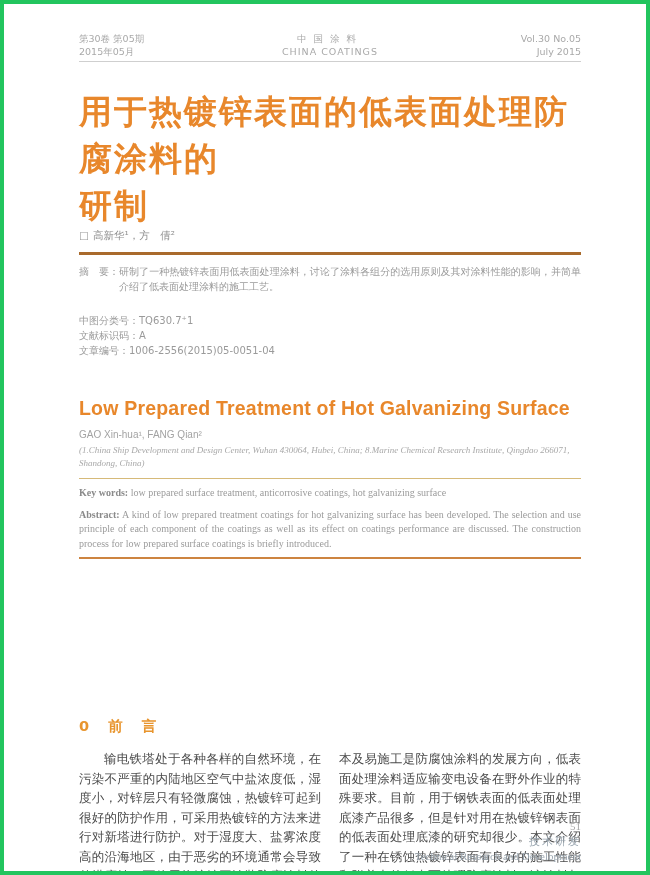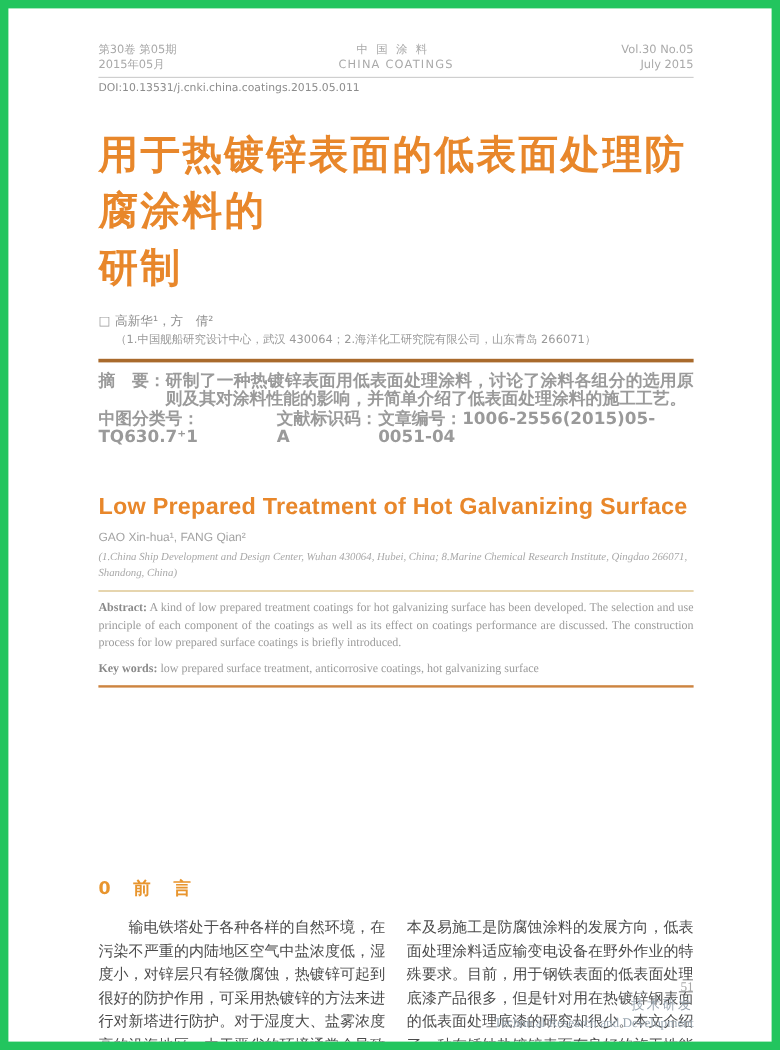--- a/index.html
+++ b/index.html
@@ -1,49 +1,49 @@
 <!DOCTYPE html>
 <html><head>
 <meta charset="utf-8">
 <style>
   html,body { margin:0; padding:0; background:#fbfbfa; }
   .page {
     position:relative; width:650px; height:875px; margin:0 auto;
     background:#ffffff; box-sizing:border-box;
-    border:7px solid #22c55e;
+    border:4px solid #22c55e;
     padding:28px 65px 0 75px;
     font-family:"Liberation Serif", serif;
     overflow:hidden;
   }
   
   .hdr { display:grid; grid-template-columns:1fr auto 1fr; color:#a9a9a9;
          font-size:9.5px; line-height:13px; font-family:"DejaVu Sans", sans-serif; }
   .hdr .c { text-align:center; letter-spacing:7px; }
   .hdr .c2 { text-align:center; letter-spacing:1px; }
   .hdr .r { text-align:right; }
   .hdr-rule { border-bottom:1px solid #cfcfcf; margin-top:3px; }
   .doi { font-size:9px; color:#8c8c8c; margin-top:4px; font-family:"DejaVu Sans", sans-serif; }
   
   .title-cn { margin-top:26px; color:#e8872b; font-weight:bold;
               font-family:"DejaVu Sans", sans-serif;
               font-size:33px; line-height:47px; letter-spacing:2px; }
   
-  .authors-cn { margin-top:15px; font-size:10.5px; color:#8f8f8f;
+  .authors-cn { margin-top:0; font-size:10.5px; color:#8f8f8f;
                 font-family:"DejaVu Sans", sans-serif; }
   .authors-cn .marker { margin-right:4px; color:#9a9a9a; }
   .affil-cn { font-size:9.5px; color:#9a9a9a; padding-left:14px; margin-top:2px;
               font-family:"DejaVu Sans", sans-serif; }
   .rule-brown { height:3px; background:#a96a2c; margin-top:9px; }
   
-  .meta { margin-top:9px; font-size:14px; line-height:15px; color:#9a9a9a;
-          font-family:"DejaVu Sans", sans-serif;font-weight:bold; }
+  .meta { margin-top:9px; font-size:10px; line-height:15px; color:#9a9a9a;
+          font-family:"DejaVu Sans", sans-serif; }
   .meta-row { display:flex; }
   .meta-row .lbl { white-space:nowrap; }
   .meta-row .txt { flex:1; text-align:justify; }
-  .meta-class { display:flex; justify-content:space-between; margin-top:1px; }
+  .meta-class { display:flex; justify-content:space-between; margin-top:19px;flex-direction:column; }
   
   .title-en { margin-top:36px; color:#e8872b; font-weight:bold;
               font-family:"Liberation Sans", sans-serif;
               font-size:19.5px; line-height:28px; letter-spacing:0.2px; }
   .authors-en { margin-top:7px; font-size:10px; color:#a3a3a3;
                 font-family:"Liberation Sans", sans-serif; }
   .affil-en { margin-top:4px; font-size:9px; font-style:italic; color:#a8a8a8;
               line-height:13px; }
   .rule-gold { height:1px; background:#d6ba79; margin-top:8px; }
   .abs-en { margin-top:7px; font-size:10px; line-height:14.5px; color:#9b9b9b;
@@ -73,31 +73,29 @@
 
   <div class="hdr">
     <div>第30卷 第05期</div>
     <div class="c">中国涂料</div>
     <div class="r">Vol.30 No.05</div>
     <div>2015年05月</div>
     <div class="c2">CHINA COATINGS</div>
     <div class="r">July 2015</div>
   </div>
   <div class="hdr-rule"></div>
-  <div class="doi">DOI:10.13531/j.cnki.china.coatings.2015.05.011</div>
 
   <div class="title-cn">
     <div>用于热镀锌表面的低表面处理防腐涂料的</div>
     <div>研制</div>
   </div>
 
   <div class="authors-cn">
     <span class="marker">□</span><span>高新华¹，方　倩²</span>
   </div>
-  <div class="affil-cn">（1.中国舰船研究设计中心，武汉 430064；2.海洋化工研究院有限公司，山东青岛 266071）</div>
 
   <div class="rule-brown"></div>
 
   <div class="meta">
     <div class="meta-row">
       <span class="lbl">摘　要：</span>
       <span class="txt">研制了一种热镀锌表面用低表面处理涂料，讨论了涂料各组分的选用原则及其对涂料性能的影响，并简单介绍了低表面处理涂料的施工工艺。</span>
     </div>
     <div class="meta-class">
       <span><span>中图分类号：</span><span>TQ630.7⁺1</span></span>
@@ -108,26 +106,26 @@
 
   <div class="title-en">
     <div>Low Prepared Treatment of Hot Galvanizing Surface</div>
   </div>
   <div class="authors-en">GAO Xin-hua¹, FANG Qian²</div>
   <div class="affil-en">(1.China Ship Development and Design Center, Wuhan 430064, Hubei, China; 8.Marine Chemical Research Institute, Qingdao 266071, Shandong, China)</div>
 
   <div class="rule-gold"></div>
 
   <div class="abs-en">
+    <b>Key words:</b>
+    <span>low prepared surface treatment, anticorrosive coatings, hot galvanizing surface</span>
+  </div>
+  <div class="abs-en">
     <b>Abstract:</b>
     <span>A kind of low prepared treatment coatings for hot galvanizing surface has been developed. The selection and use principle of each component of the coatings as well as its effect on coatings performance are discussed. The construction process for low prepared surface coatings is briefly introduced.</span>
-  </div>
-  <div class="abs-en">
-    <b>Key words:</b>
-    <span>low prepared surface treatment, anticorrosive coatings, hot galvanizing surface</span>
   </div>
 
   <div class="rule-orange"></div>
 
   <div class="section-h">0 前 言</div>
 
   <div class="cols">
     <div class="col">
       <p class="indent">输电铁塔处于各种各样的自然环境，在污染不严重的内陆地区空气中盐浓度低，湿度小，对锌层只有轻微腐蚀，热镀锌可起到很好的防护作用，可采用热镀锌的方法来进行对新塔进行防护。对于湿度大、盐雾浓度高的沿海地区，由于恶劣的环境通常会导致整塔腐蚀，可使用热镀锌再涂装防腐涂料的双重防护来提高其防护效果。高耐久性、低污染、低成</p>
     </div>

